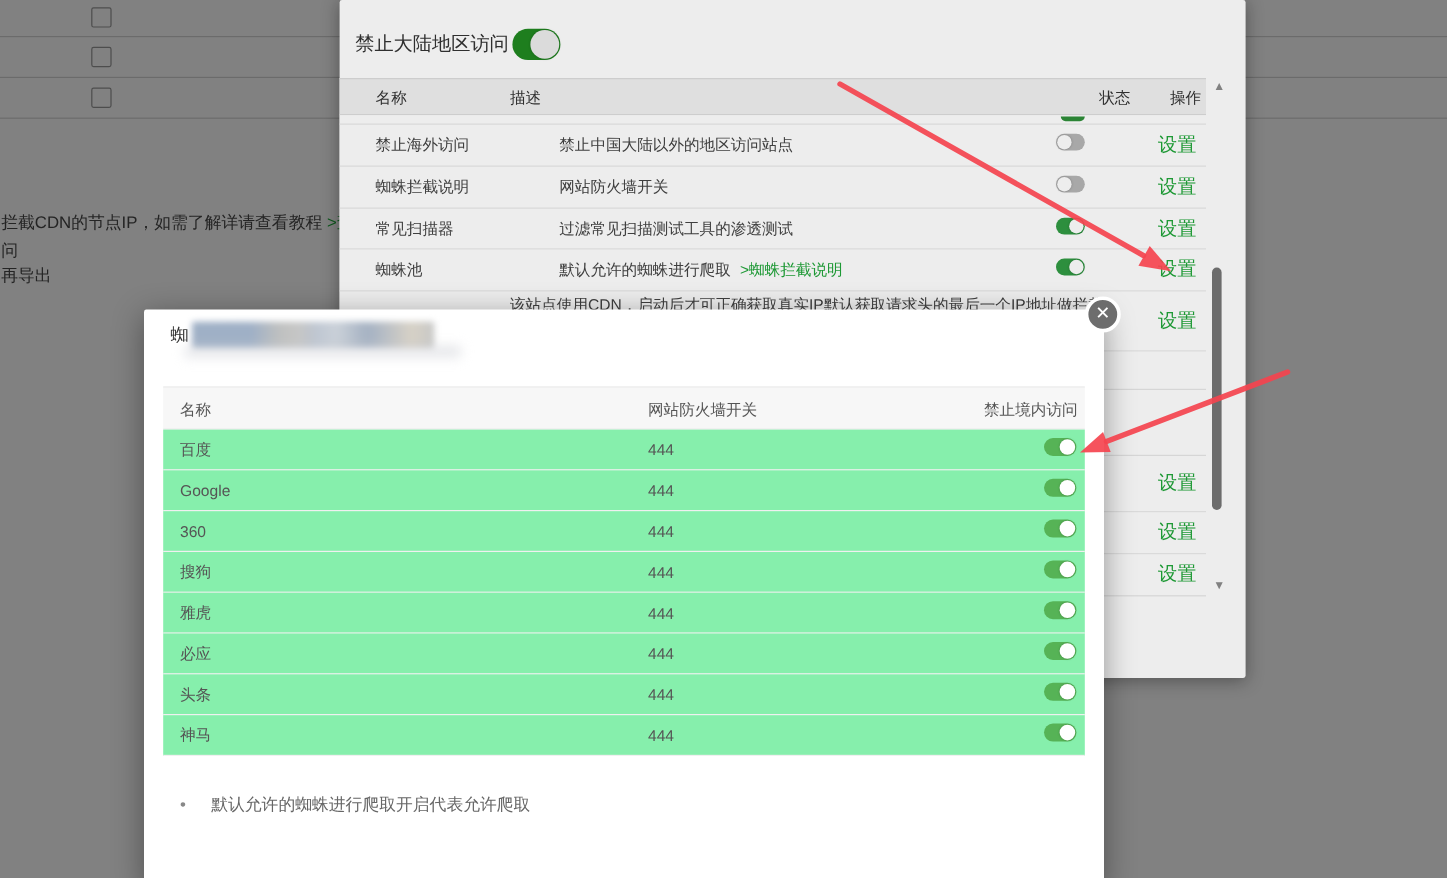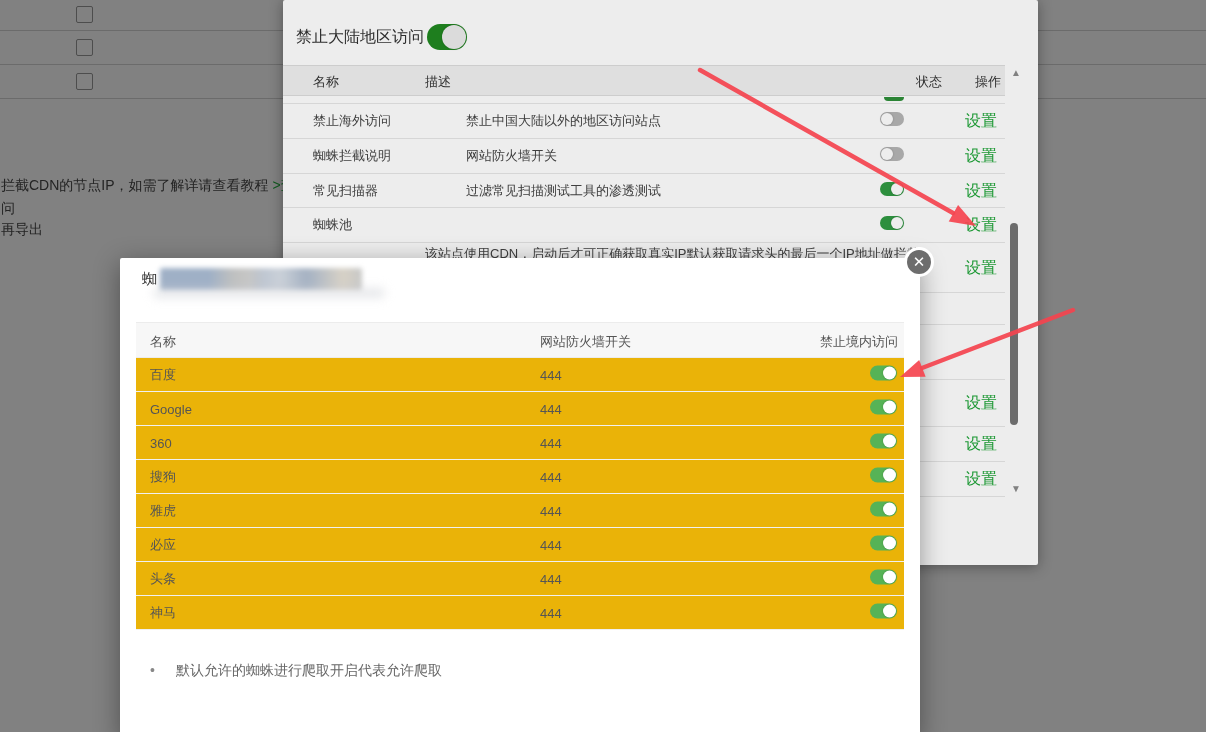--- a/index.html
+++ b/index.html
@@ -78,21 +78,21 @@
                  radial-gradient(circle at 64% 55%, #a8b4c4 0 16%, transparent 40%),
                  radial-gradient(circle at 78% 45%, #d5d0c6 0 18%, transparent 42%),
                  radial-gradient(circle at 92% 55%, #b4bcc8 0 20%, transparent 46%),
                  linear-gradient(#dcdfe3,#dcdfe3); }
   #sp-redact::after { content:""; position:absolute; left:-6px; top:20px; width:230px; height:10px;
                background:rgba(210,212,216,.55); filter:blur(4px); }
   #sp-table { position:absolute; left:16px; top:64px; width:768px; }
   #sp-head { position:relative; height:36px; background:#f7f7f7;
              border:1px solid #ececec; border-left:none; border-right:none; }
   .sp-col { position:absolute; top:10px; font-size:13px; color:#555; }
-  .sp-row { position:relative; height:34px; border-bottom:1px solid #f0f0f0; background:#eab308; }
+  .sp-row { position:relative; height:34px; border-bottom:1px solid #f0f0f0; background:#86efac; }
   .sp-name { position:absolute; left:14px; top:50%; transform:translateY(-50%);
              font-size:13px; color:#555; }
   .sp-code { position:absolute; left:404px; top:50%; transform:translateY(-50%);
              font-size:13px; color:#555; }
   .sp-tgl { position:absolute; right:7px; top:50%; transform:translateY(-50%); }
   #sp-notes { position:absolute; left:30px; top:404px; }
   .note-row { position:relative; padding-left:26px; margin-bottom:9px;
               font-size:14px; color:#666;text-align:right; }
   .note-row::before { content:"•"; position:absolute; left:0; top:0; color:#888; font-size:14px; }
 
@@ -165,20 +165,24 @@
 
     <div class="frow" style="height:34px">
       <span class="f-name">常见扫描器</span>
       <span class="f-desc">过滤常见扫描测试工具的渗透测试</span>
       <span class="f-toggle-cell"><span class="tg tg-sm fwon on"><span class="knob"></span></span></span>
       <a href="#" class="f-action">设置</a>
     </div>
 
     <div class="frow" style="height:35px">
       <span class="f-name">蜘蛛池</span>
+      <span class="f-desc">
+        <span>默认允许的蜘蛛进行爬取</span>
+        <a href="#" class="f-link">&gt;蜘蛛拦截说明</a>
+      </span>
       <span class="f-toggle-cell"><span class="tg tg-sm fwon on"><span class="knob"></span></span></span>
       <a href="#" class="f-action">设置</a>
     </div>
 
     <div class="frow" style="height:50px; overflow:hidden">
       <span class="f-desc-clip">该站点使用CDN，启动后才可正确获取真实IP默认获取请求头的最后一个IP地址做拦截</span>
       <a href="#" class="f-action">设置</a>
     </div>
 
     <div class="frow" style="height:32px">

